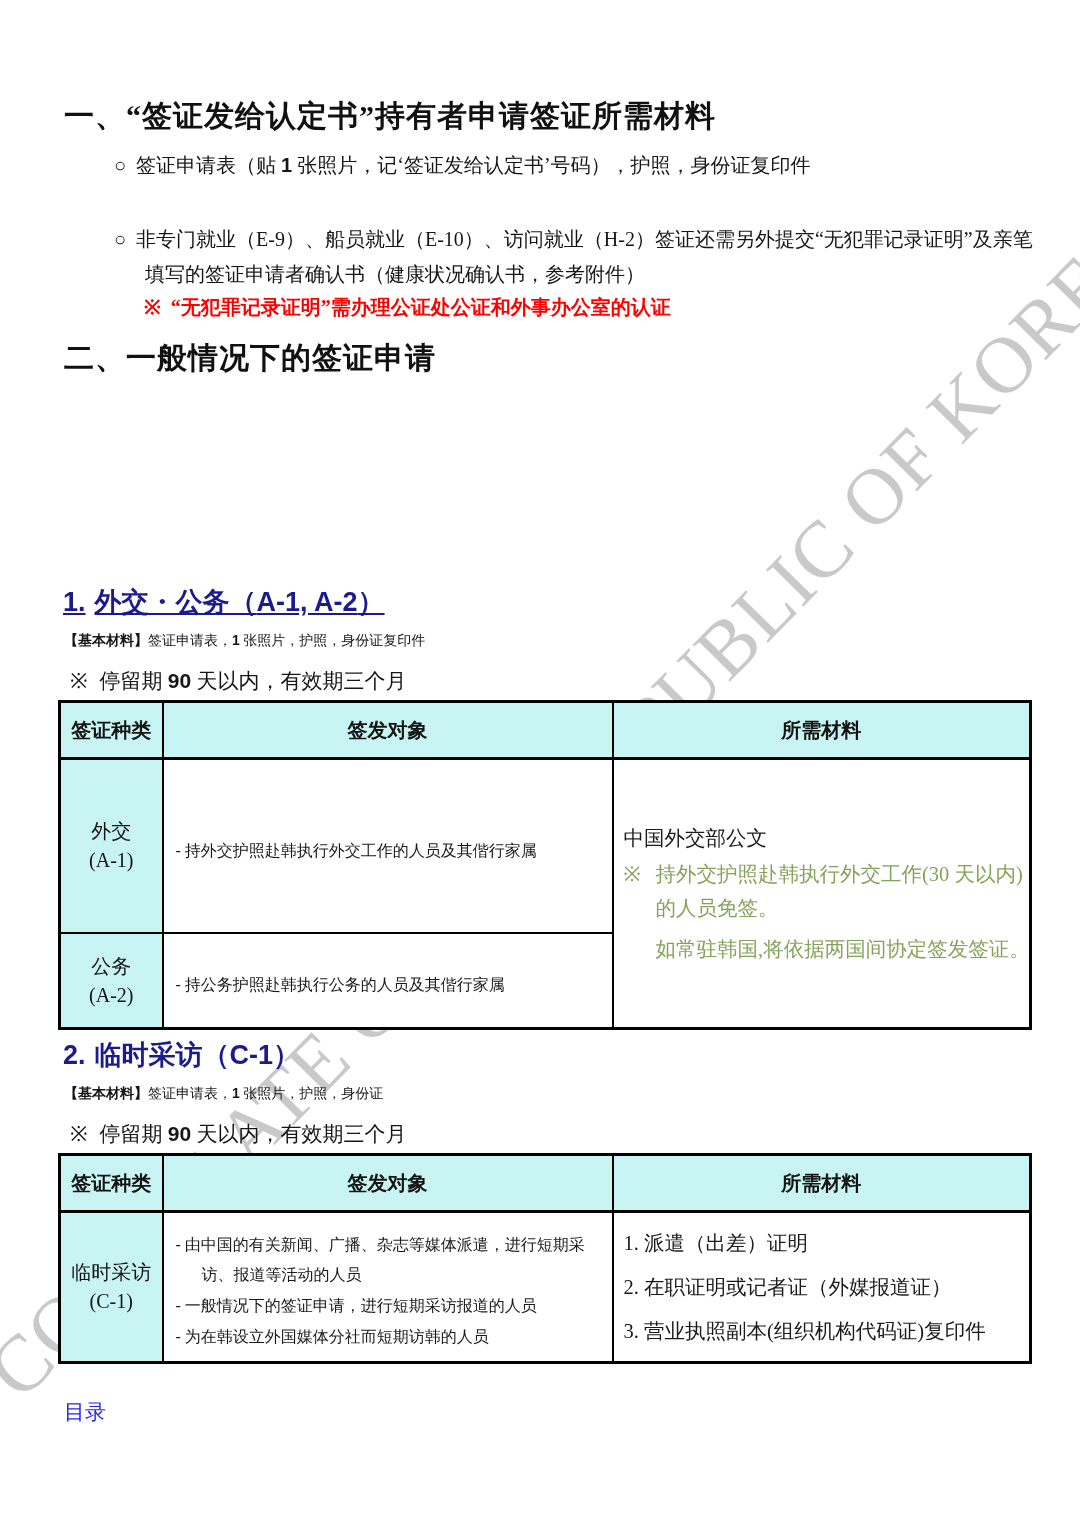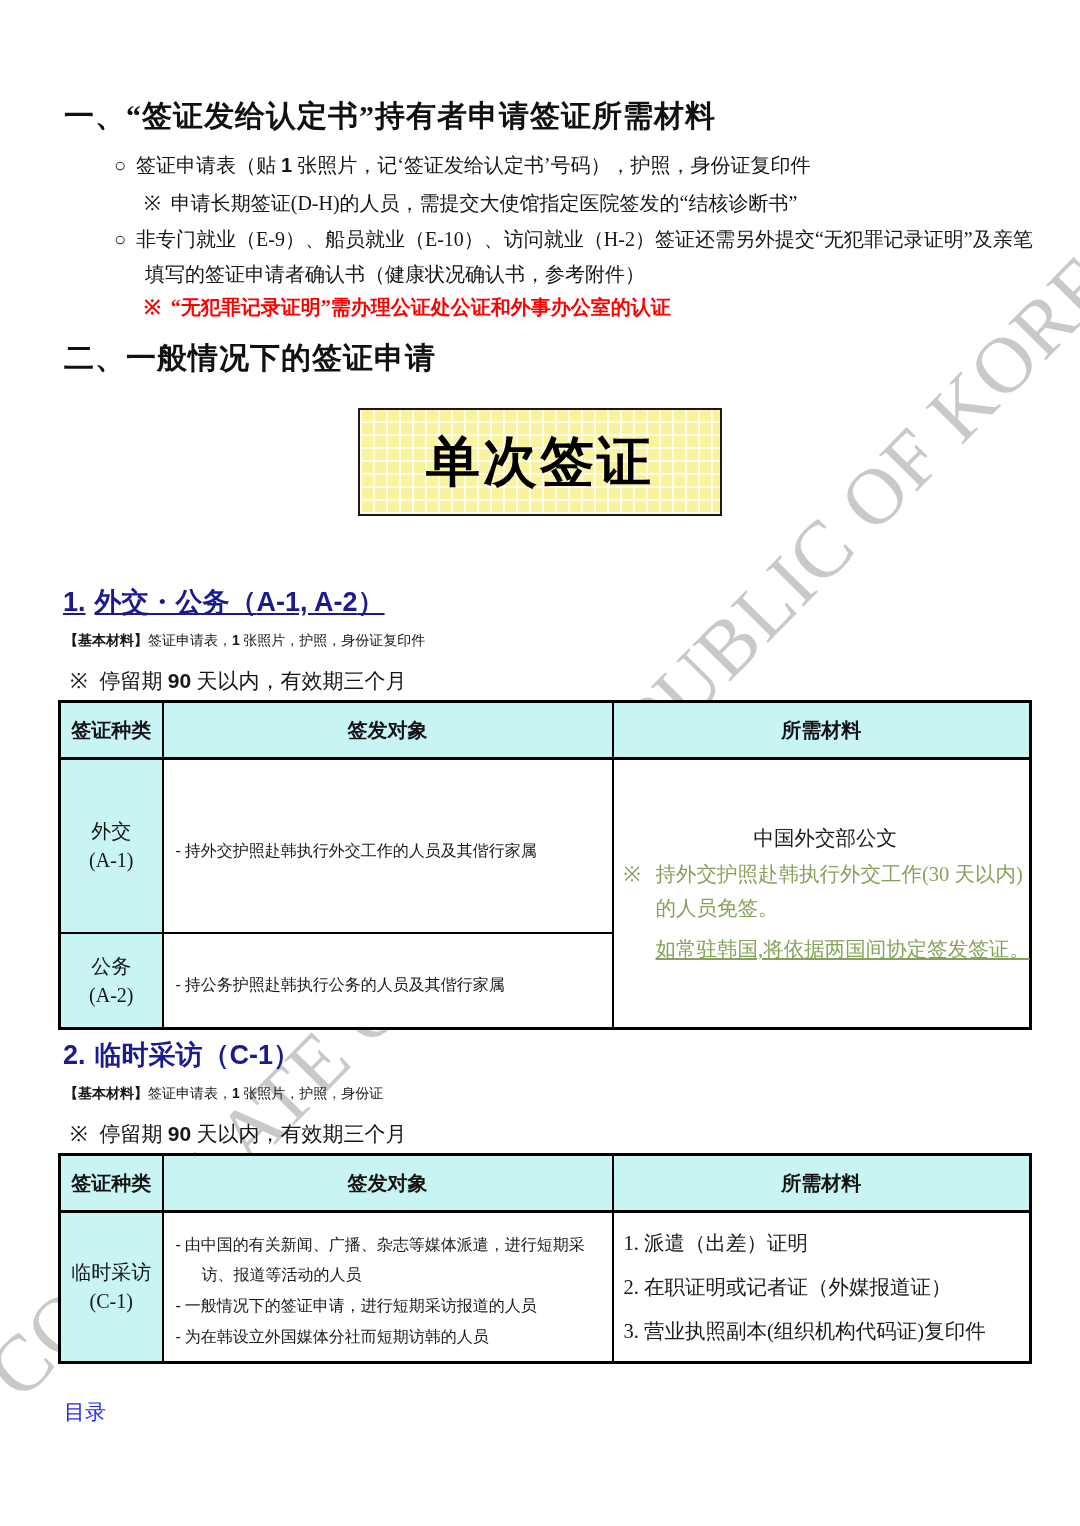--- a/index.html
+++ b/index.html
@@ -65,26 +65,26 @@
   .vtable th,.vtable td{border:2px solid #000;}
   .vtable thead th{
     border-bottom:3px solid #000;background:#c9f4f4;height:52px;
     font-size:20px;font-weight:bold;text-align:center;color:#141414;
   }
   .type-cell{background:#c9f4f4;text-align:center;font-size:20px;line-height:29px;color:#141414;vertical-align:middle;}
   .target-cell{font-size:16px;padding:16px 4px 8px 12px;vertical-align:middle;color:#1a1a1a;background:#fff;}
   .dash-item{padding-left:26px;text-indent:-26px;line-height:37px;}
   #table2 .dash-item{line-height:30px;margin:1px 0;}
   .materials-cell{font-size:20.5px;padding:8px 2px 8px 10px;vertical-align:middle;color:#1a1a1a;background:#fff;}
-  .doc-line{line-height:34px;margin-bottom:2px;text-align:center;}
+  .doc-line{line-height:34px;margin-bottom:2px;}
   .gnote{color:#84a35a;}
   .g1{line-height:34px;white-space:nowrap;}
   .gmark{display:inline-block;width:32px;}
   .g2{padding-left:32px;line-height:34px;}
-  .g3{padding-left:32px;line-height:34px;margin-top:7px;white-space:nowrap;text-decoration:underline;}
+  .g3{padding-left:32px;line-height:34px;margin-top:7px;white-space:nowrap;}
   .mat-item{line-height:44px;white-space:nowrap;}
   #table1 .row-a td{height:148px;}
   #table1 .row-b td{height:69px;}
 
   
   #toc-link{
     position:absolute;left:64px;top:1398px;font-size:21px;color:#2525ee;
     cursor:pointer;
   }
 </style>
@@ -96,37 +96,31 @@
   <div class="watermark">CONSULATE OF THE REPUBLIC OF KOREA</div>
 
   <div class="content">
 
     <div class="h-main" id="h-a">一、“签证发给认定书”持有者申请签证所需材料</div>
 
     <div class="blk" id="item1">
       <span class="marker">○</span><span>签证申请表（贴 </span><span class="bnum">1</span><span> 张照片，记‘签证发给认定书’号码），护照，身份证复印件</span>
     </div>
 
-    <div class="blk" id="item1-note">
-      <span class="marker">※</span><span>申请长期签证(D-H)的人员，需提交大使馆指定医院签发的“结核诊断书”</span>
-    </div>
 
     <div class="blk" id="item2">
       <span class="marker">○</span><span>非专门就业（E-9）、船员就业（E-10）、访问就业（H-2）签证还需另外提交“无犯罪记录证明”及亲笔填写的签证申请者确认书（健康状况确认书，参考附件）</span>
     </div>
 
     <div class="blk" id="item2-red">
       <span class="marker">※</span><span>“无犯罪记录证明”需办理公证处公证和外事办公室的认证</span>
     </div>
 
     <div class="h-main" id="h-b">二、一般情况下的签证申请</div>
 
-    <div class="banner">
-      <span class="txt">单次签证</span>
-    </div>
 
     <div class="sec-head" id="sh1">
       <span class="snum">1.</span><span>外交・公务（</span><span class="scode">A-1, A-2</span><span>）</span>
     </div>
 
     <div class="basic" id="basic1">
       <span class="label">【基本材料】</span><span>签证申请表，</span><span class="bnum">1</span><span> 张照片，护照，身份证复印件</span>
     </div>
 
     <div class="snote" id="snote1">

